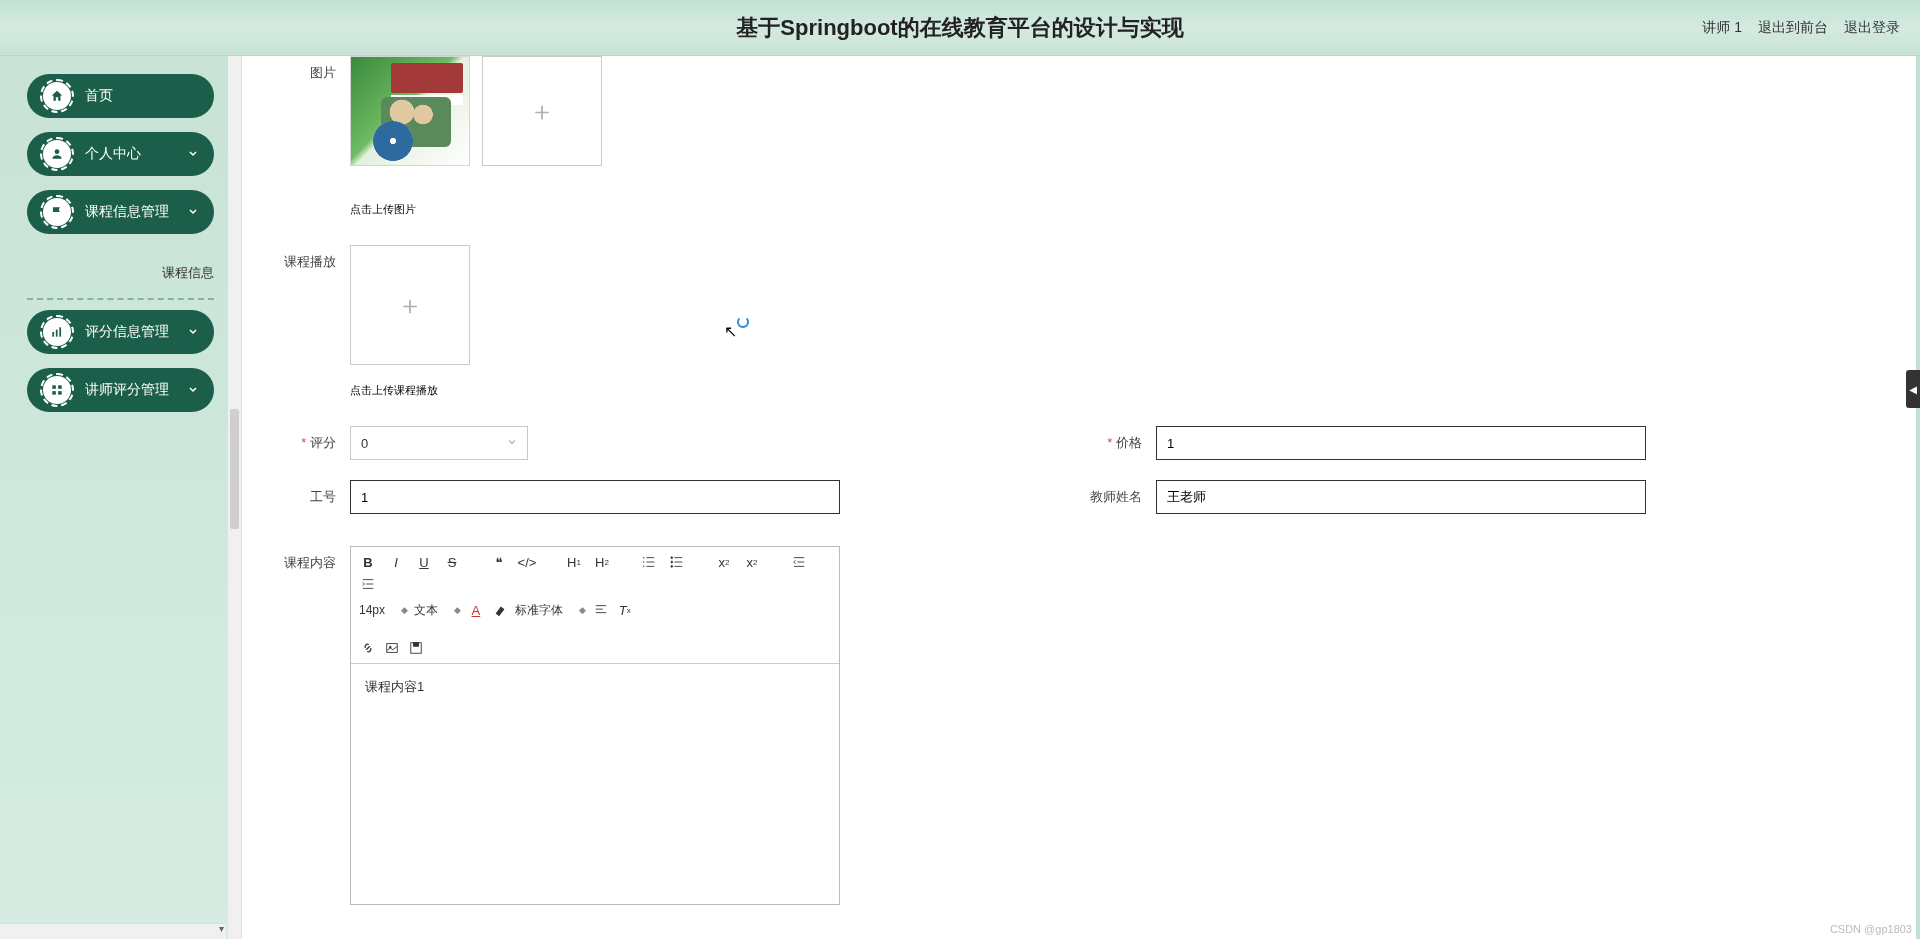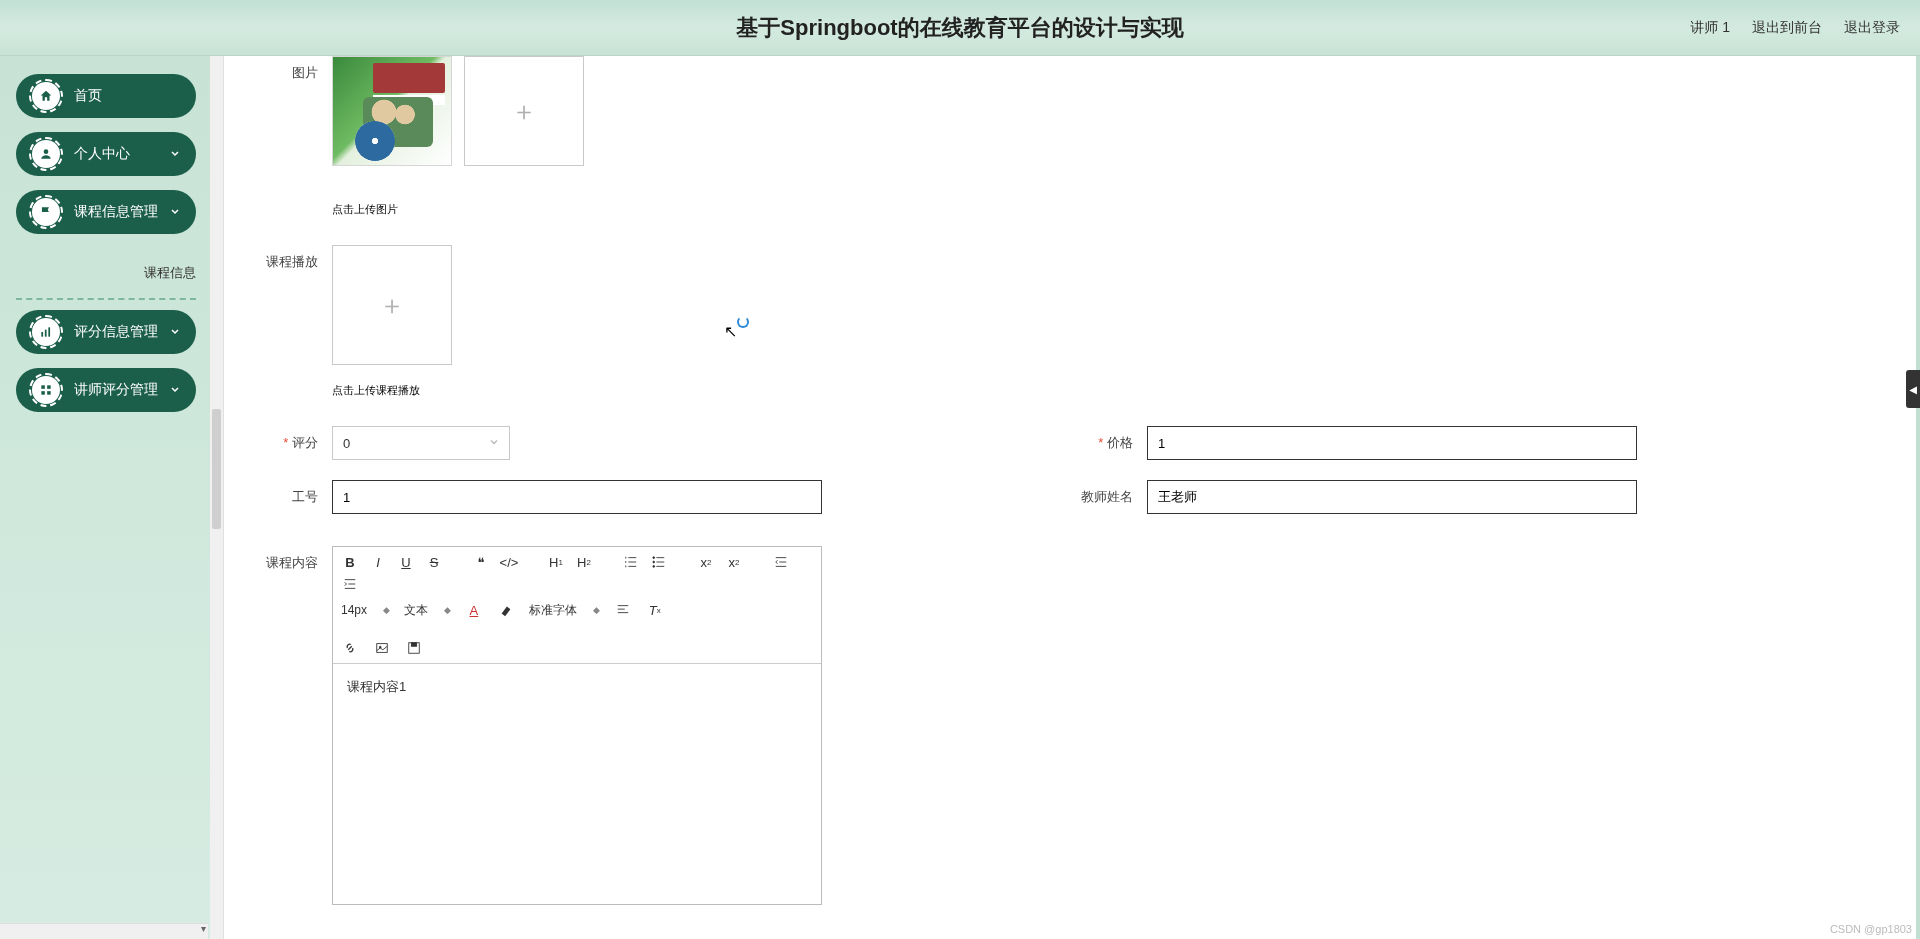--- a/index.html
+++ b/index.html
@@ -1,28 +1,28 @@
 <!DOCTYPE html>
 <html><head>
   <meta charset="utf-8">
   <style>
     * { margin: 0; padding: 0; box-sizing: border-box; }
     body { font-family: "Microsoft YaHei", Arial, sans-serif; font-size: 14px; color: #333; background: #fff; filter: blur(0.3px); }
     
     
     .header { height: 56px; background: linear-gradient(to bottom, #c2e0d4, #d4eae0, #c8e3d6); display: flex; align-items: center; padding: 0 20px; position: relative; border-bottom: 1px solid rgba(0,0,0,0.05); }
     .header-title { position: absolute; left: 50%; transform: translateX(-50%); font-size: 22px; font-weight: 800; color: #222; }
-    .header-right { margin-left: auto; display: flex; gap: 22px; font-size: 14px; color: #333; }
+    .header-right { margin-left: auto; display: flex; gap: 16px; font-size: 14px; color: #333; }
     .header-link { cursor: pointer; }
     
     
     .main-wrap { display: flex; height: calc(939px - 56px); background: #c1dfd3; }
     
     
-    .sidebar { width: 210px; padding: 18px 14px 0 16px; background: linear-gradient(to bottom, #c8e3d6, #d6ece2); position: relative; }
+    .sidebar { width: 228px; padding: 18px 14px 0 27px; background: linear-gradient(to bottom, #c8e3d6, #d6ece2); position: relative; }
     .side-pill { background: #1b5e4a; color: #fff; border-radius: 32px; height: 44px; display: flex; align-items: center; padding: 0 16px; margin-bottom: 14px; position: relative; cursor: pointer; }
     .side-pill .icon-wrap { width: 28px; height: 28px; border-radius: 50%; background: #fff; display: flex; align-items: center; justify-content: center; margin-right: 14px; position: relative; }
     .side-pill .icon-wrap::before, .side-pill .icon-wrap::after { content: ''; position: absolute; }
     .side-pill .dotted-ring { position: absolute; inset: -3px; border: 2px dashed #fff; border-radius: 50%; }
     .side-pill .label { font-size: 14px; }
     .side-pill .chev { margin-left: auto; }
     .side-sub { background: transparent; padding: 8px 0 8px 0; margin-bottom: 10px; text-align: right; border-bottom: 2px dashed #7fb5a4; }
     .side-sub .sub-item { padding: 8px 0; font-size: 13px; color: #333; cursor: pointer; }
     
     .scrollbar-bottom-stub { position: absolute; bottom: 0; left: 0; right: 2px; height: 16px; background: #f0f0f0; border-top: 1px solid #ddd; }
@@ -59,21 +59,21 @@
     .two-col { display: flex; gap: 0; }
     .two-col .col { flex: 1; display: flex; min-width: 640px; }
     
     
     .editor { width: 490px; border: 1px solid #bbb; }
     .editor-toolbar { border-bottom: 1px solid #ccc; padding: 6px 8px; display: flex; flex-wrap: wrap; gap: 4px 10px; align-items: center; }
     .tb-btn { width: 18px; height: 18px; display: inline-flex; align-items: center; justify-content: center; font-size: 13px; color: #333; cursor: pointer; }
     .tb-sep { width: 1px; height: 16px; background: transparent; margin: 0 4px; }
     .tb-sel { display: inline-flex; align-items: center; gap: 16px; font-size: 12px; color: #333; cursor: pointer; }
     .tb-sel .dd { font-size: 9px; color: #888; }
-    .toolbar-row2 { display: flex; gap: 10px 14px; align-items: center; padding-top: 4px; width: 100%; flex-wrap: wrap; }
+    .toolbar-row2 { display: flex; gap: 10px 6px; align-items: center; padding-top: 4px; width: 100%; flex-wrap: wrap; }
     .editor-body { min-height: 240px; padding: 14px; font-size: 13px; }
     
     .cursor-spot { position: fixed; left: 724px; top: 322px; pointer-events: none; z-index: 9999; }
     .cursor-arrow { font-size: 16px; color: #000; }
     .cursor-spinner { position: absolute; top: -6px; right: -12px; width: 12px; height: 12px; border: 2px solid #2e8bd8; border-radius: 50%; border-top-color: transparent; }
     
     .watermark { position: fixed; right: 8px; bottom: 4px; font-size: 11px; color: #bbb; }
     
     .right-handle { position: fixed; right: 0; top: 370px; width: 14px; height: 38px; background: #333; border-radius: 3px 0 0 3px; display:flex; align-items:center; justify-content:center; color:#fff; font-size:10px; }
     

